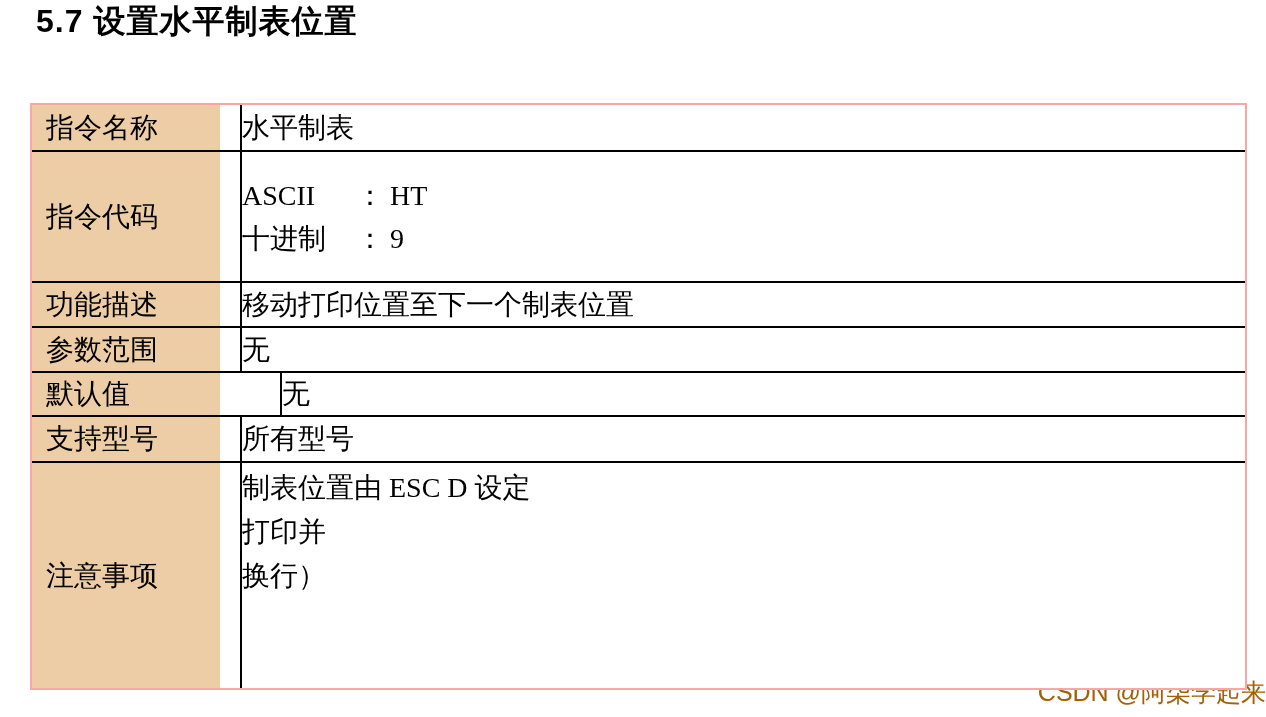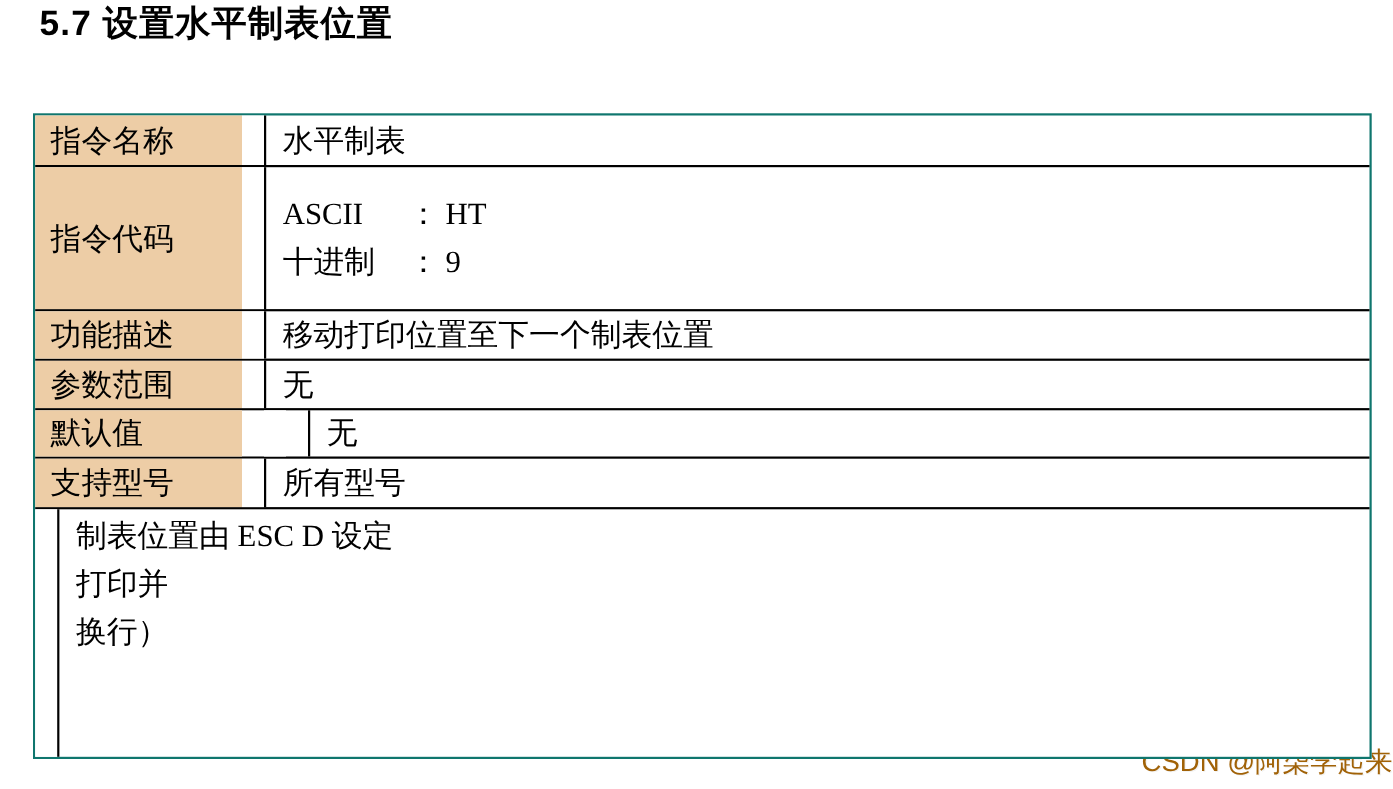--- a/index.html
+++ b/index.html
@@ -8,33 +8,33 @@
 
   .heading {
     position:absolute; left:36px; top:0px;
     font-family:"Liberation Sans","DejaVu Sans",sans-serif;
     font-weight:bold; font-size:32px; letter-spacing:1px;
     color:#000; white-space:nowrap;
   }
 
   .cmd-table {
     position:absolute; left:30px; top:103px; width:1217px;
-    border:2px solid #0f766e; background:#fff; z-index:2;
+    border:2px solid #fca5a5; background:#fff; z-index:2;
   }
   .row { display:flex; border-bottom:2px solid #000; }
   .row:last-child { border-bottom:none; }
 
   .label-cell {
     width:188px; flex:0 0 188px; background:#edcda6;
     display:flex; align-items:center; padding-left:14px;
     font-size:28px;
   }
   .gap-cell { width:20px; flex:0 0 20px; background:#fff; }
   .content-cell {
-    flex:1; border-left:2px solid #000; padding-left:15px;
+    flex:1; border-left:2px solid #000; padding-left:0;
     display:flex; flex-direction:column; justify-content:center;
     font-size:28px;
   }
 
   .r1 { height:47px; }
   .r2 { height:131px; }
   .r3 { height:45px; }
   .r4 { height:45px; }
   .r5 { height:44px;gap:20px; }
   .r6 { height:46px; }
@@ -108,20 +108,21 @@
 
   <div class="row r6">
     <div class="label-cell">支持型号</div>
     <div class="gap-cell"></div>
     <div class="content-cell">
       <span>所有型号</span>
     </div>
   </div>
 
   <div class="row r7">
+    <div class="label-cell">注意事项</div>
     <div class="gap-cell"></div>
     <div class="content-cell">
       <div class="note-line">制表位置由 ESC D 设定</div>
       <div class="note-line">打印并</div>
       <div class="note-line">换行）</div>
     </div>
   </div>
 
 </div>
 

